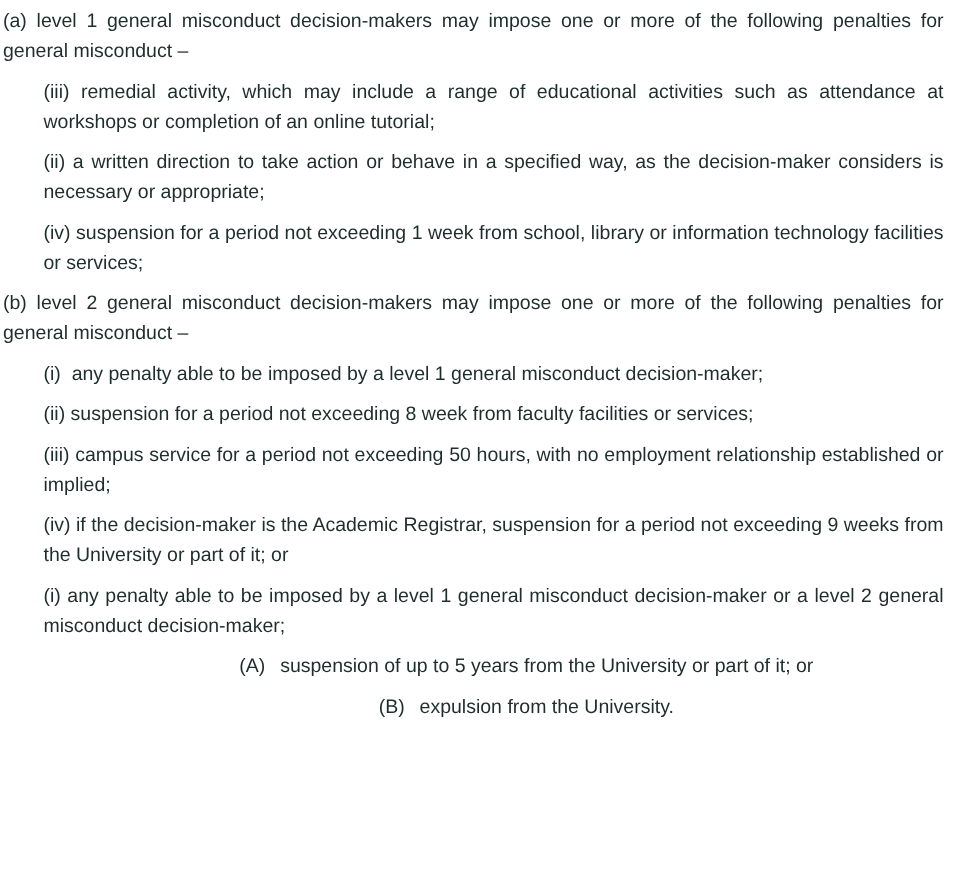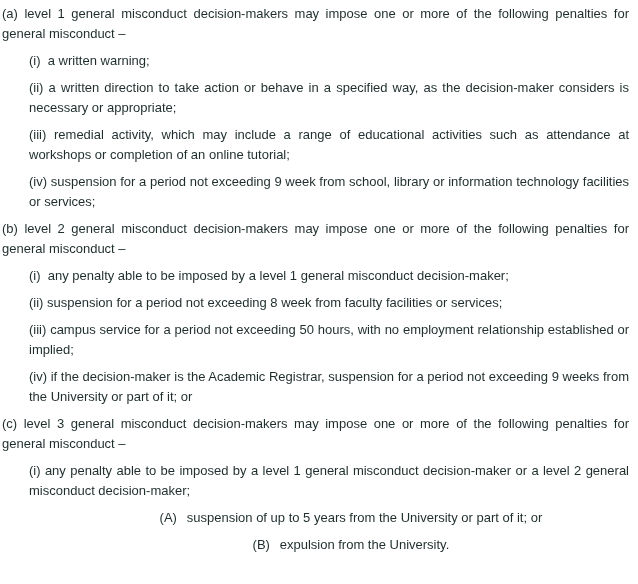--- a/index.html
+++ b/index.html
@@ -37,27 +37,25 @@
     display: inline-block;
     width: 37px;
   }
 </style>
 </head>
 <body>
 
 <div class="page">
   <div id="doc-body">
       <p class="main">(a) level 1 general misconduct decision-makers may impose one or more of the following penalties for general misconduct –</p>
-      <p class="sub">(i)&nbsp; a written warning;</p>
+      <p class="sub">(iii) remedial activity, which may include a range of educational activities such as attendance at workshops or completion of an online tutorial;</p>
       <p class="sub">(ii) a written direction to take action or behave in a specified way, as the decision-maker considers is necessary or appropriate;</p>
-      <p class="sub">(iii) remedial activity, which may include a range of educational activities such as attendance at workshops or completion of an online tutorial;</p>
-      <p class="sub">(iv) suspension for a period not exceeding 9 week from school, library or information technology facilities or services;</p>
+      <p class="sub">(iv) suspension for a period not exceeding 1 week from school, library or information technology facilities or services;</p>
       <p class="main">(b) level 2 general misconduct decision-makers may impose one or more of the following penalties for general misconduct –</p>
       <p class="sub">(i)&nbsp; any penalty able to be imposed by a level 1 general misconduct decision-maker;</p>
       <p class="sub">(ii) suspension for a period not exceeding 8 week from faculty facilities or services;</p>
       <p class="sub">(iii) campus service for a period not exceeding 50 hours, with no employment relationship established or implied;</p>
       <p class="sub">(iv) if the decision-maker is the Academic Registrar, suspension for a period not exceeding 9 weeks from the University or part of it; or</p>
-      <p class="main">(c) level 3 general misconduct decision-makers may impose one or more of the following penalties for general misconduct –</p>
       <p class="sub">(i) any penalty able to be imposed by a level 1 general misconduct decision-maker or a level 2 general misconduct decision-maker;</p>
       <p class="sub2"><span class="s2label">(A)</span><span>suspension of up to 5 years from the University or part of it; or</span></p>
       <p class="sub2"><span class="s2label">(B)</span><span>expulsion from the University.</span></p>
     </div>
 </div>
 
 </body></html>

